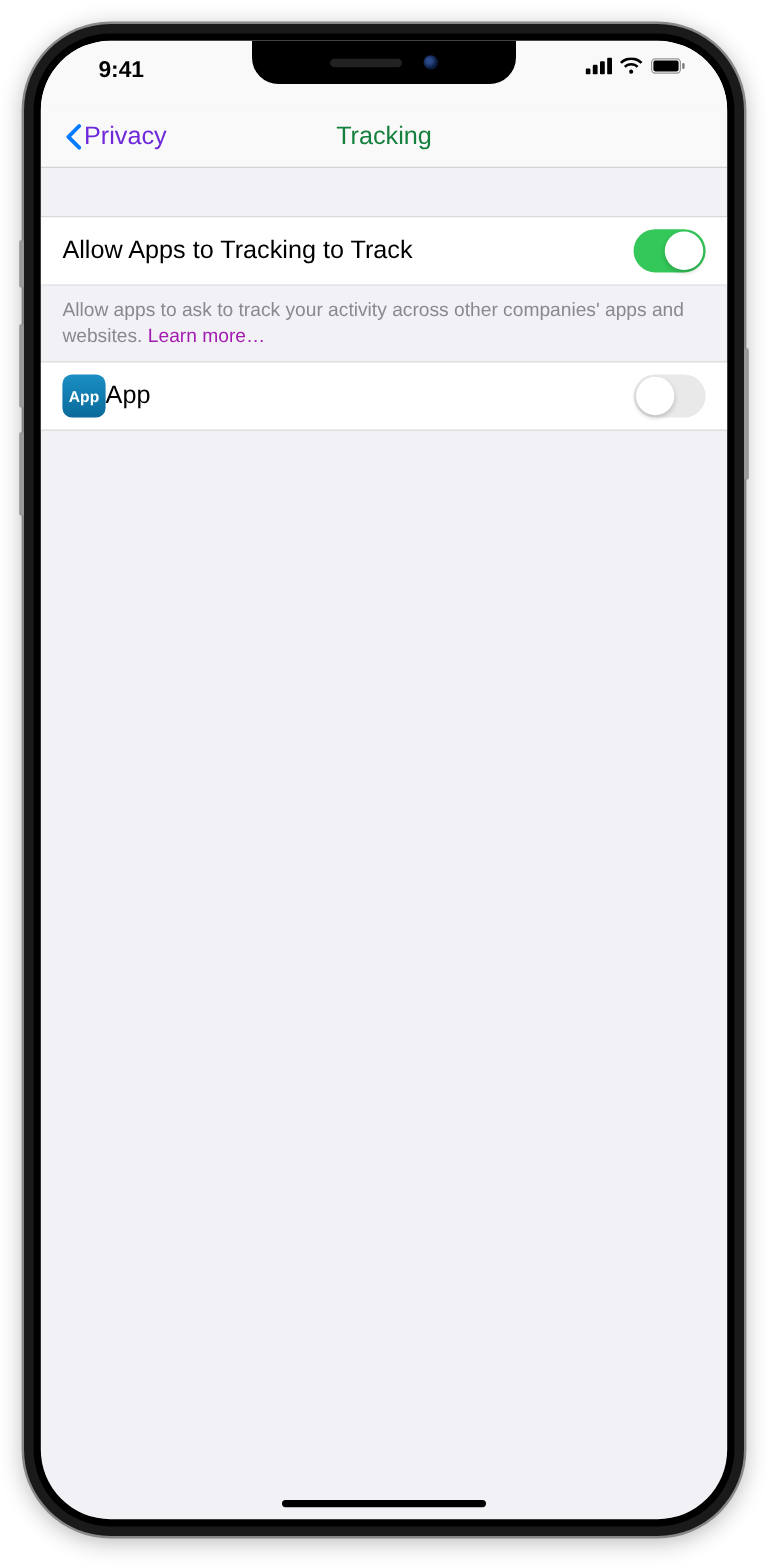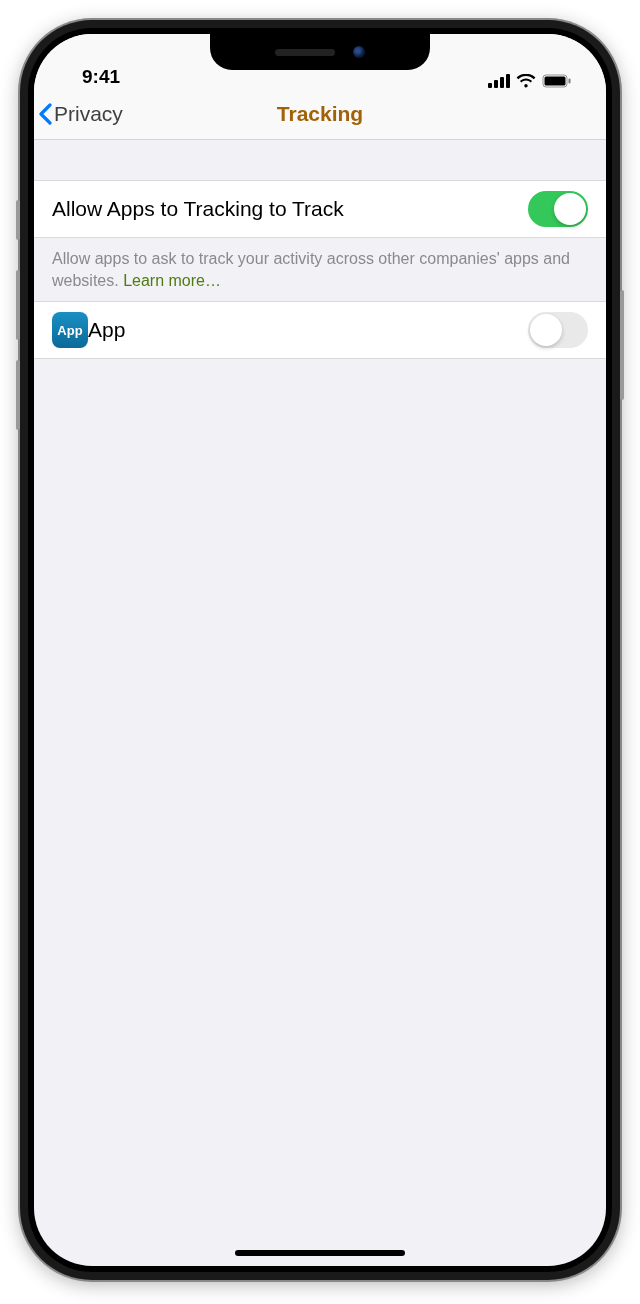--- a/index.html
+++ b/index.html
@@ -70,21 +70,21 @@
     }
     .camera {
       width: 12px;
       height: 12px;
       background: radial-gradient(circle at 40% 40%, #2a4a8a 20%, #0a1a3a 60%);
       border-radius: 50%;
     }
     .status-bar {
       display: flex;
       justify-content: space-between;
-      align-items: flex-end;
+      align-items: flex-start;
       height: 54px;
       padding: 14px 28px 0;
       background: #f9f9f9;
     }
     .status-time {
       font-size: 19px;
       font-weight: 600;
       color: #000;
       margin-left: 20px;
     }
@@ -98,34 +98,34 @@
       position: relative;
       height: 52px;
       display: flex;
       align-items: center;
       justify-content: center;
       background: #f9f9f9;
       border-bottom: 0.5px solid rgba(0,0,0,0.15);
     }
     .back-btn {
       position: absolute;
-      left: 4px;
-      display: flex;
-      align-items: center;
-      color: #404040;
+      left: 20px;
+      display: flex;
+      align-items: center;
+      color: #6d28d9;
       font-size: 21px;
       cursor: pointer;
     }
     .back-chevron {
       margin-right: 2px;
     }
     .nav-title {
       font-size: 21px;
-      font-weight: 700;
-      color: #a16207;
+      font-weight: 400;
+      color: #15803d;
     }
     .content {
       background: #f2f1f6;
     }
     .spacer-sm { height: 40px; }
     .cell {
       display: flex;
       align-items: center;
       justify-content: space-between;
       min-height: 54px;
@@ -173,21 +173,21 @@
     }
     .toggle.on .toggle-knob { left: 26px; }
     .toggle.off .toggle-knob { left: 2px; }
     .footer-text {
       padding: 10px 18px;
       font-size: 16px;
       color: #8a8a8e;
       line-height: 1.35;
     }
     .footer-text .link {
-      color: #4d7c0f;
+      color: #a21caf;
       cursor: pointer;
     }
     .home-indicator {
       position: absolute;
       bottom: 10px;
       left: 50%;
       transform: translateX(-50%);
       width: 170px;
       height: 6px;
       background: #000;

